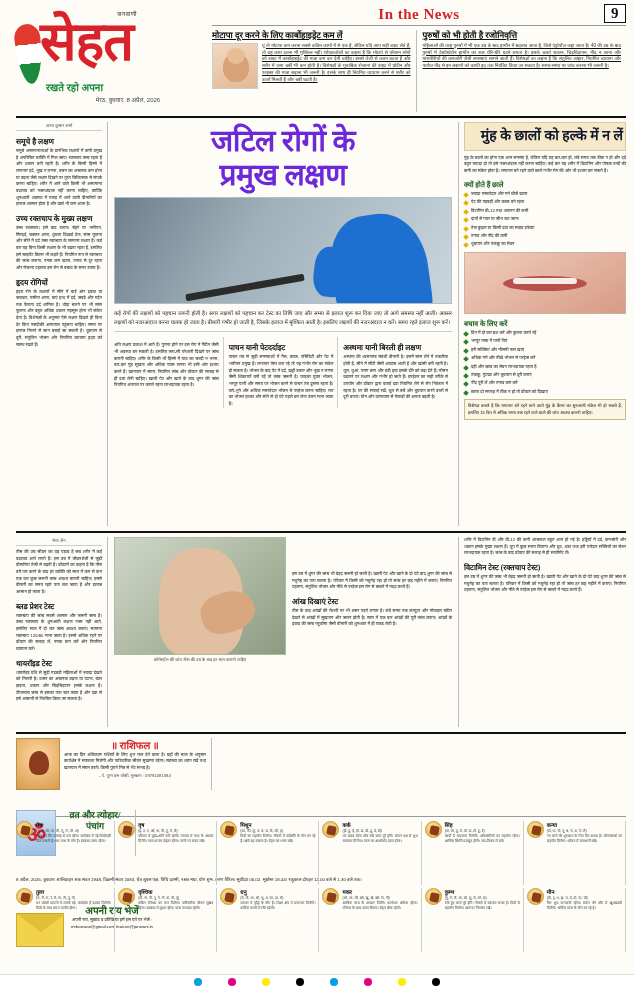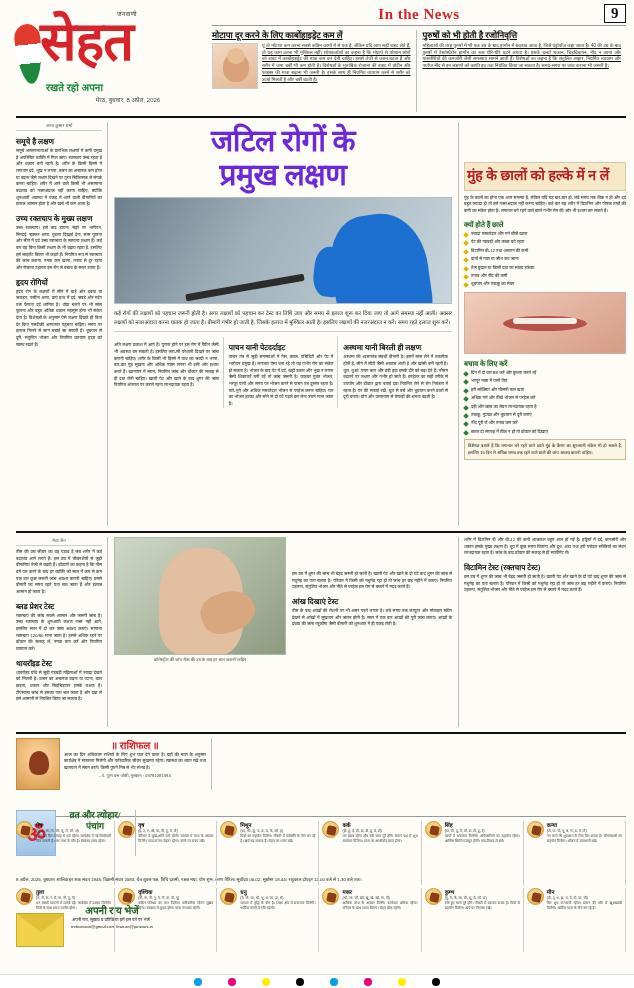--- a/index.html
+++ b/index.html
@@ -249,27 +249,26 @@
     flex: 1;
     border-right: 1px solid #ccc;
     padding-right: 4px;
   }
   .tri > div:last-child { border-right: none; }
   
   .rbox-head {
     font-family: "Liberation Serif", serif;
     font-size: 14px;
     font-weight: bold;
-    color: #b91c1c;
-    text-align: left;
+    color: #0f172a;
+    text-align: right;
     line-height: 1.2;
     background: #f6e9c9;
     border: 1px solid #d8c89a;
     padding: 5px 2px;
-    margin-top: 40px;
   }
   .rbox-t {
     font-size: 4.3px;
     line-height: 1.55;
     text-align: justify;
     color: #222;
     margin-top: 4px;
   }
   .rsub {
     font-family: "Liberation Serif", serif;

